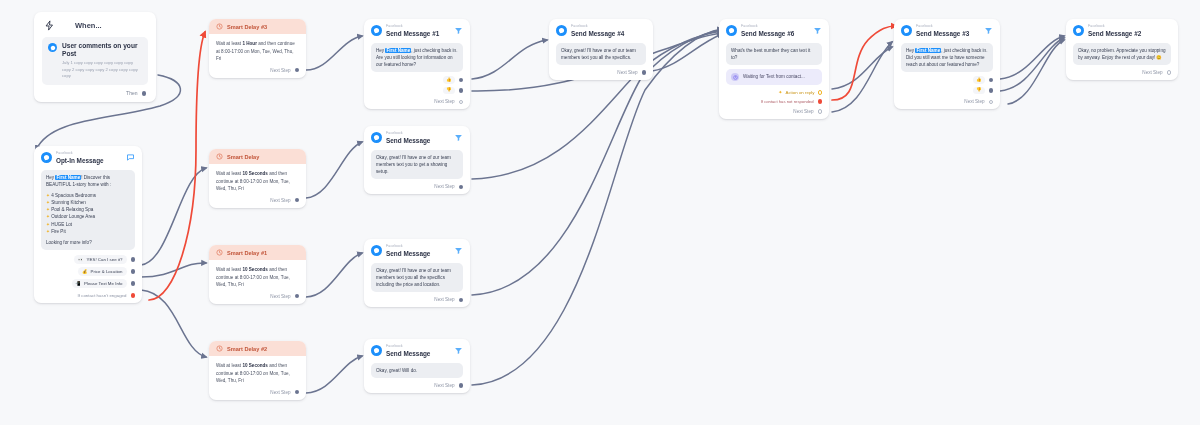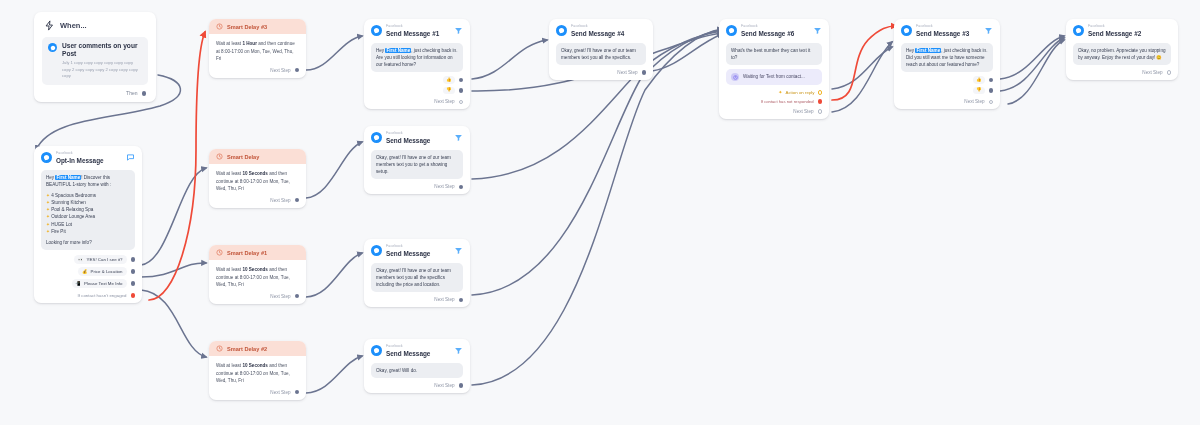--- a/index.html
+++ b/index.html
@@ -26,21 +26,21 @@
     background: #ffffff;
     border-radius: 7px;
     box-shadow: 0 1px 3px rgba(16,24,40,.10), 0 1px 1px rgba(16,24,40,.05);
     z-index: 2;
     overflow: visible;
   }
 
   
   .trigger { padding: 7px 8px 6px 8px; }
   .trig-head {
-    display: flex; align-items: center; gap: 5px;
+    display: flex; align-items: center; gap: 20px;
     padding: 1px 2px 6px 2px;
   }
   .trig-head .lbl { font-size: 7.5px; color: #3c4257; font-weight: 600; }
   .bolt { width: 11px; height: 11px; display:block; }
   .trig-body {
     background: #f2f3f6; border-radius: 5px;
     padding: 5px 6px 6px 6px;
     display: flex; gap: 5px; align-items: flex-start;
   }
   .msgr-dot {

